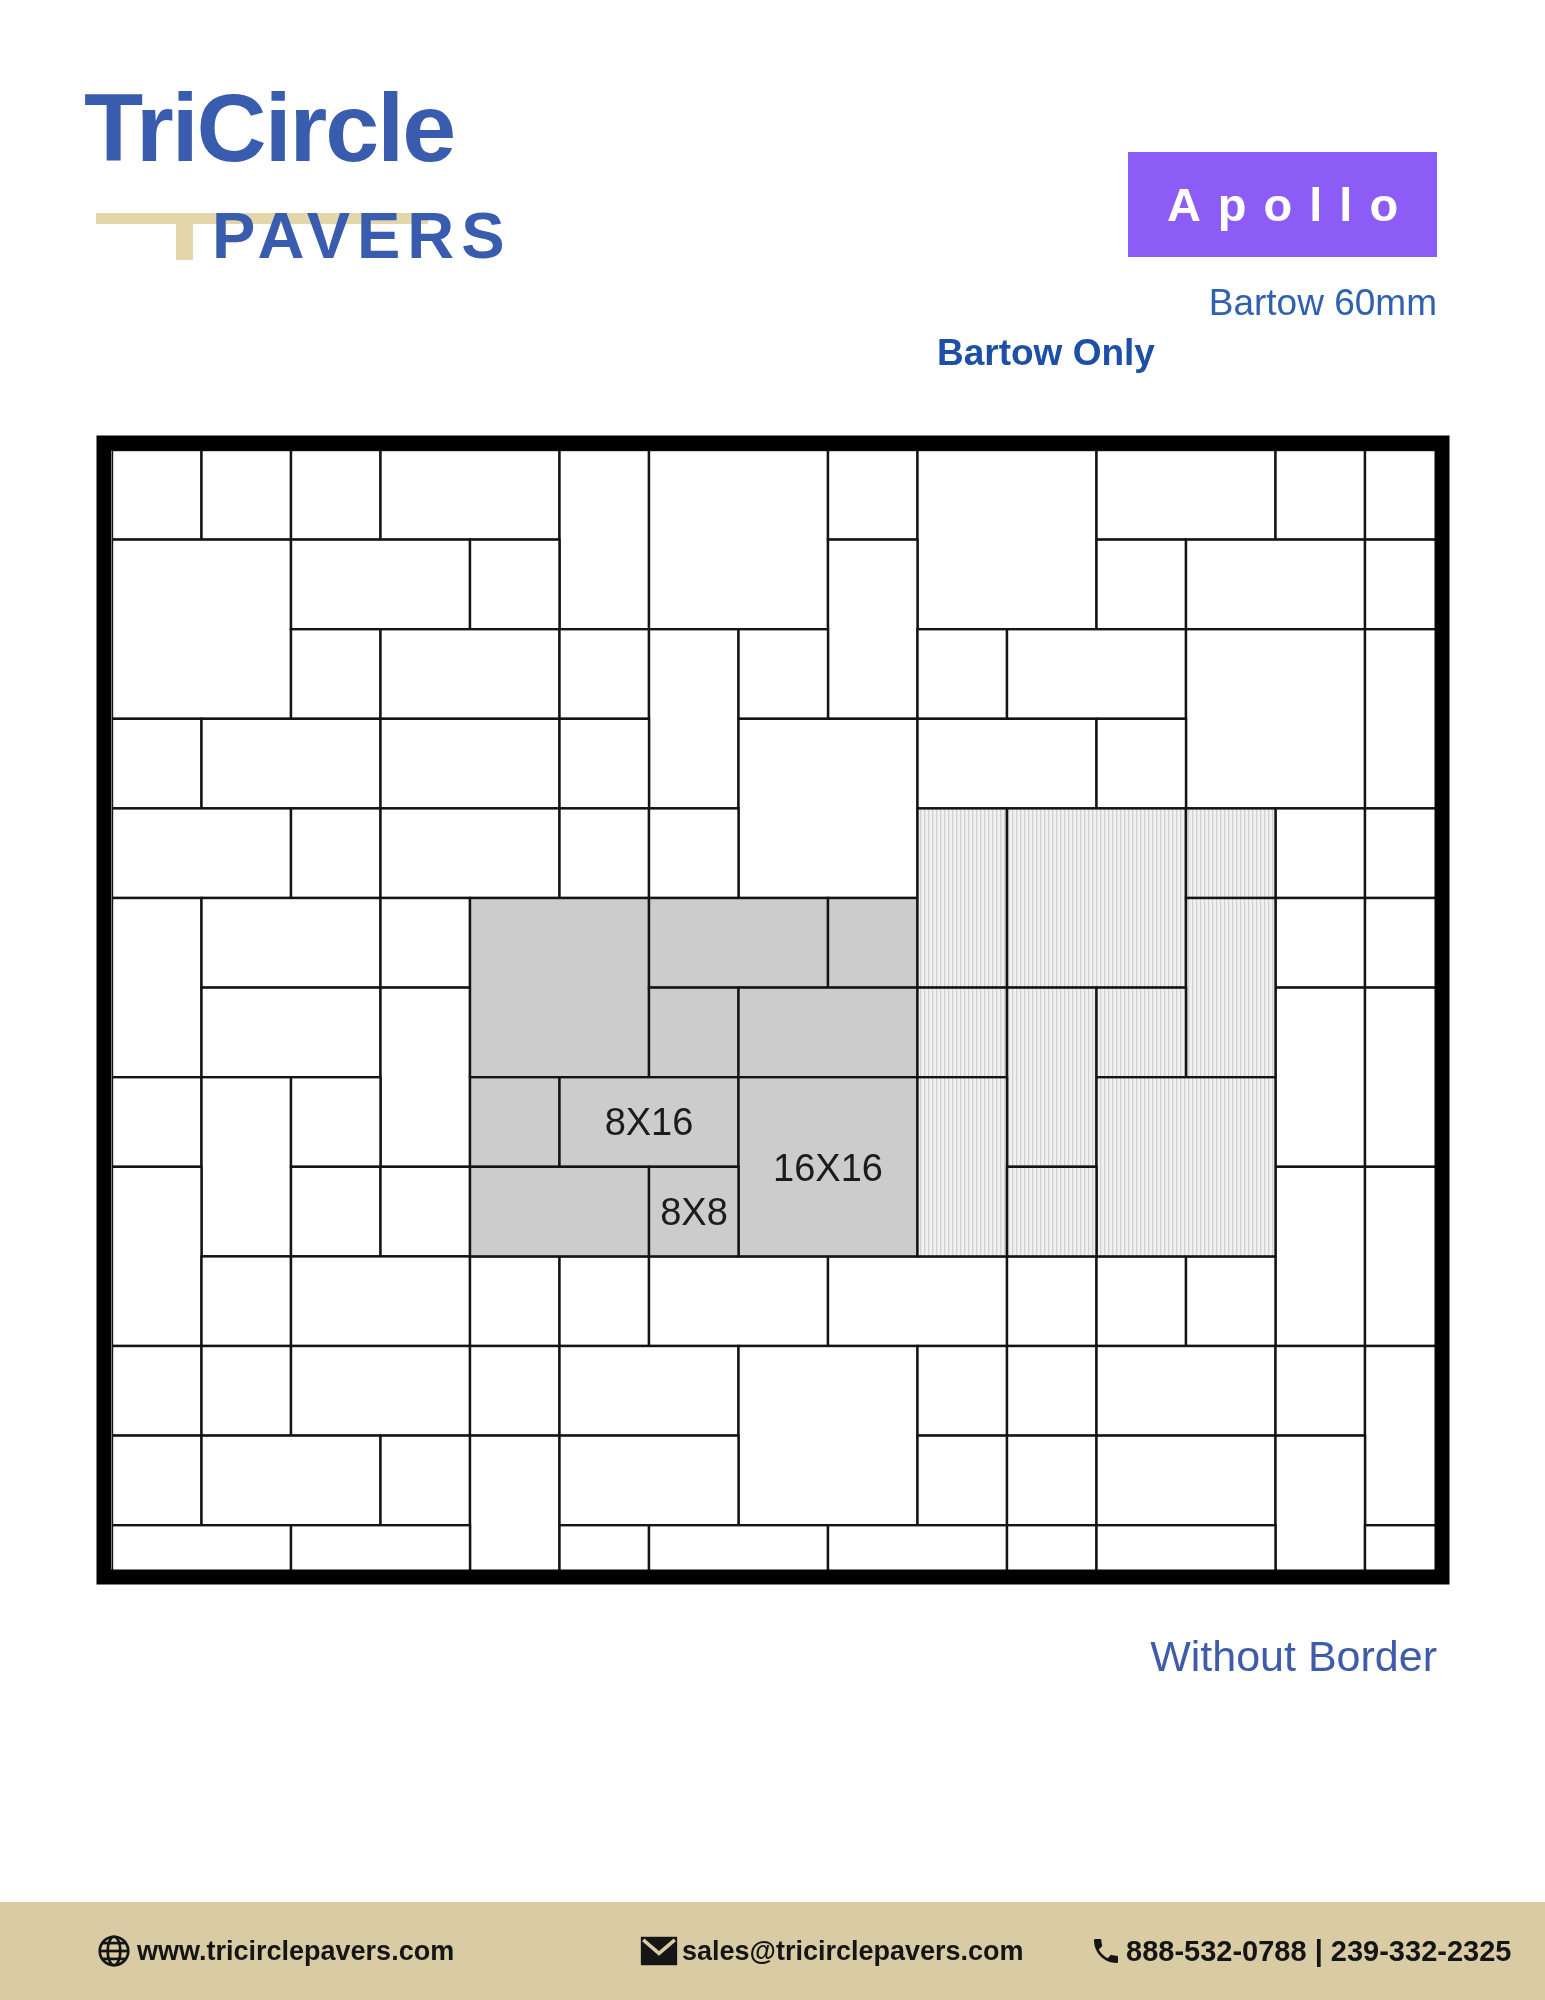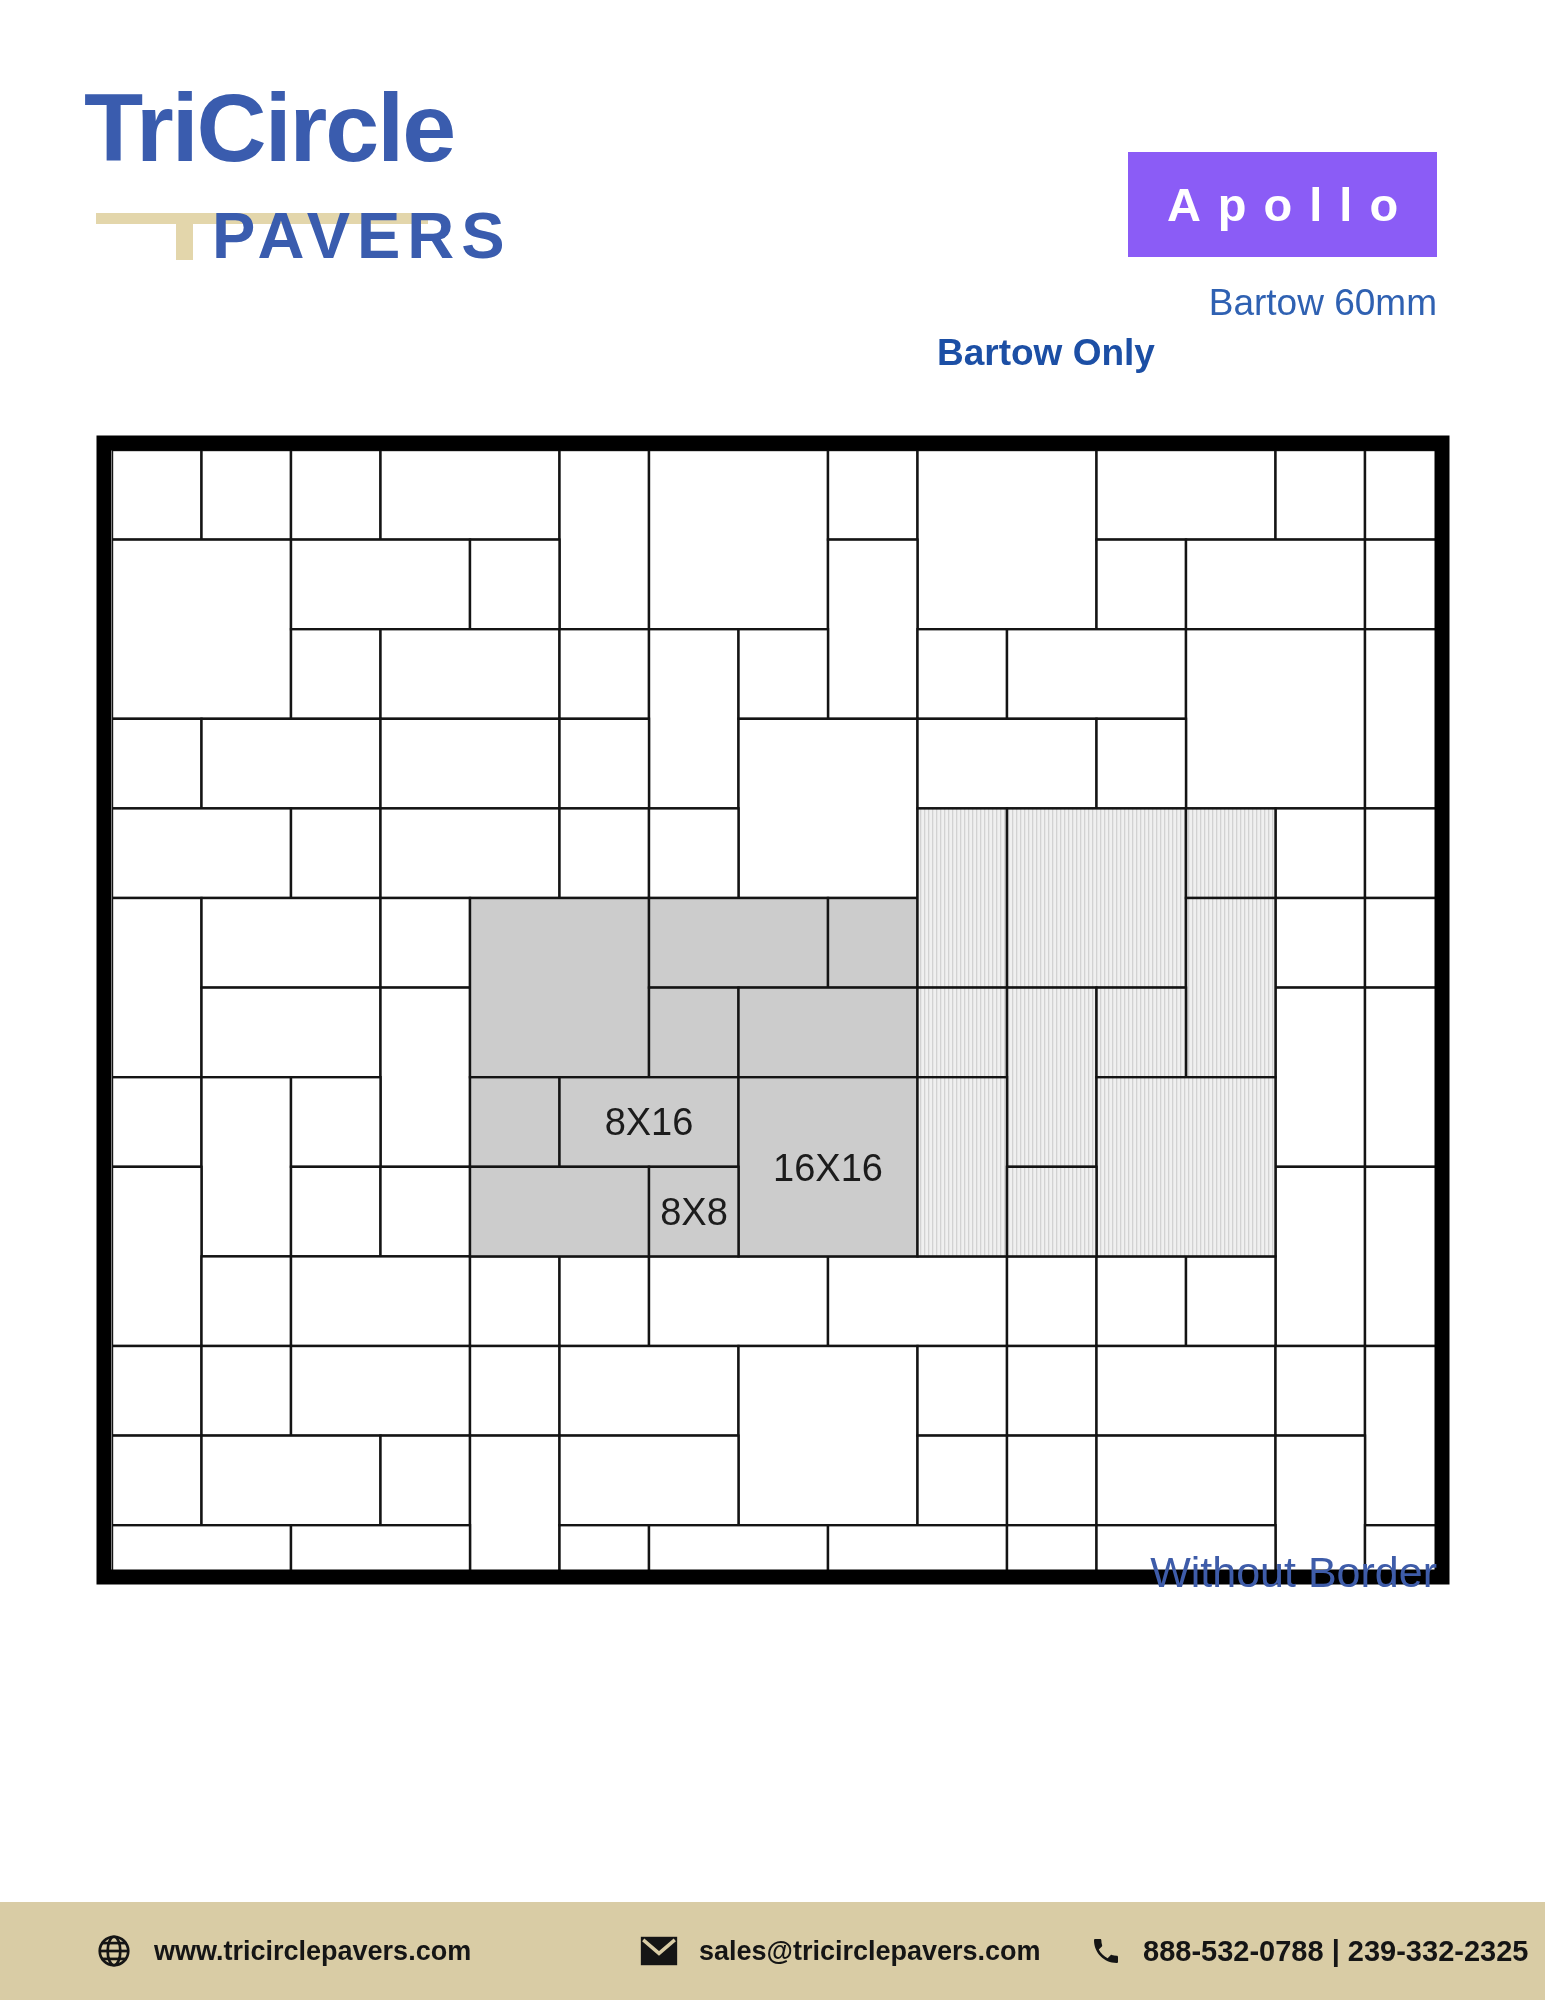--- a/index.html
+++ b/index.html
@@ -20,26 +20,26 @@
                      margin-right:-17px;}
   .product-line1{position:absolute;left:937px;top:282px;width:500px;text-align:right;
                  font-size:37px;font-weight:500;color:#2F61B2;}
   .product-line2{position:absolute;left:937px;top:332px;width:500px;text-align:left;
                  font-size:37px;font-weight:700;color:#1C4FA5;}
 
   
   #diagram{position:absolute;left:0;top:0;}
 
   
-  .caption{position:absolute;left:937px;top:1548px;width:500px;text-align:right;
+  .caption{position:absolute;left:937px;top:1632px;width:500px;text-align:right;
            font-size:43px;font-weight:500;color:#3E5CA9;}
 
   
   .footer{position:absolute;left:0;top:1902px;width:1545px;height:98px;background:#D9CCA5;}
-  .footer-item{position:absolute;top:0;height:98px;display:flex;align-items:center;gap:21px;
+  .footer-item{position:absolute;top:0;height:98px;display:flex;align-items:center;gap:4px;
                color:#151515;font-size:27px;font-weight:700;}
   .f-web{left:95px;}
   .f-mail{left:640px;}
   .f-phone{left:1090px;font-size:29px;}
   .ficon{display:inline-flex;align-items:center;justify-content:center;}
 </style>
 </head>
 <body>
 
 <div id="page">

